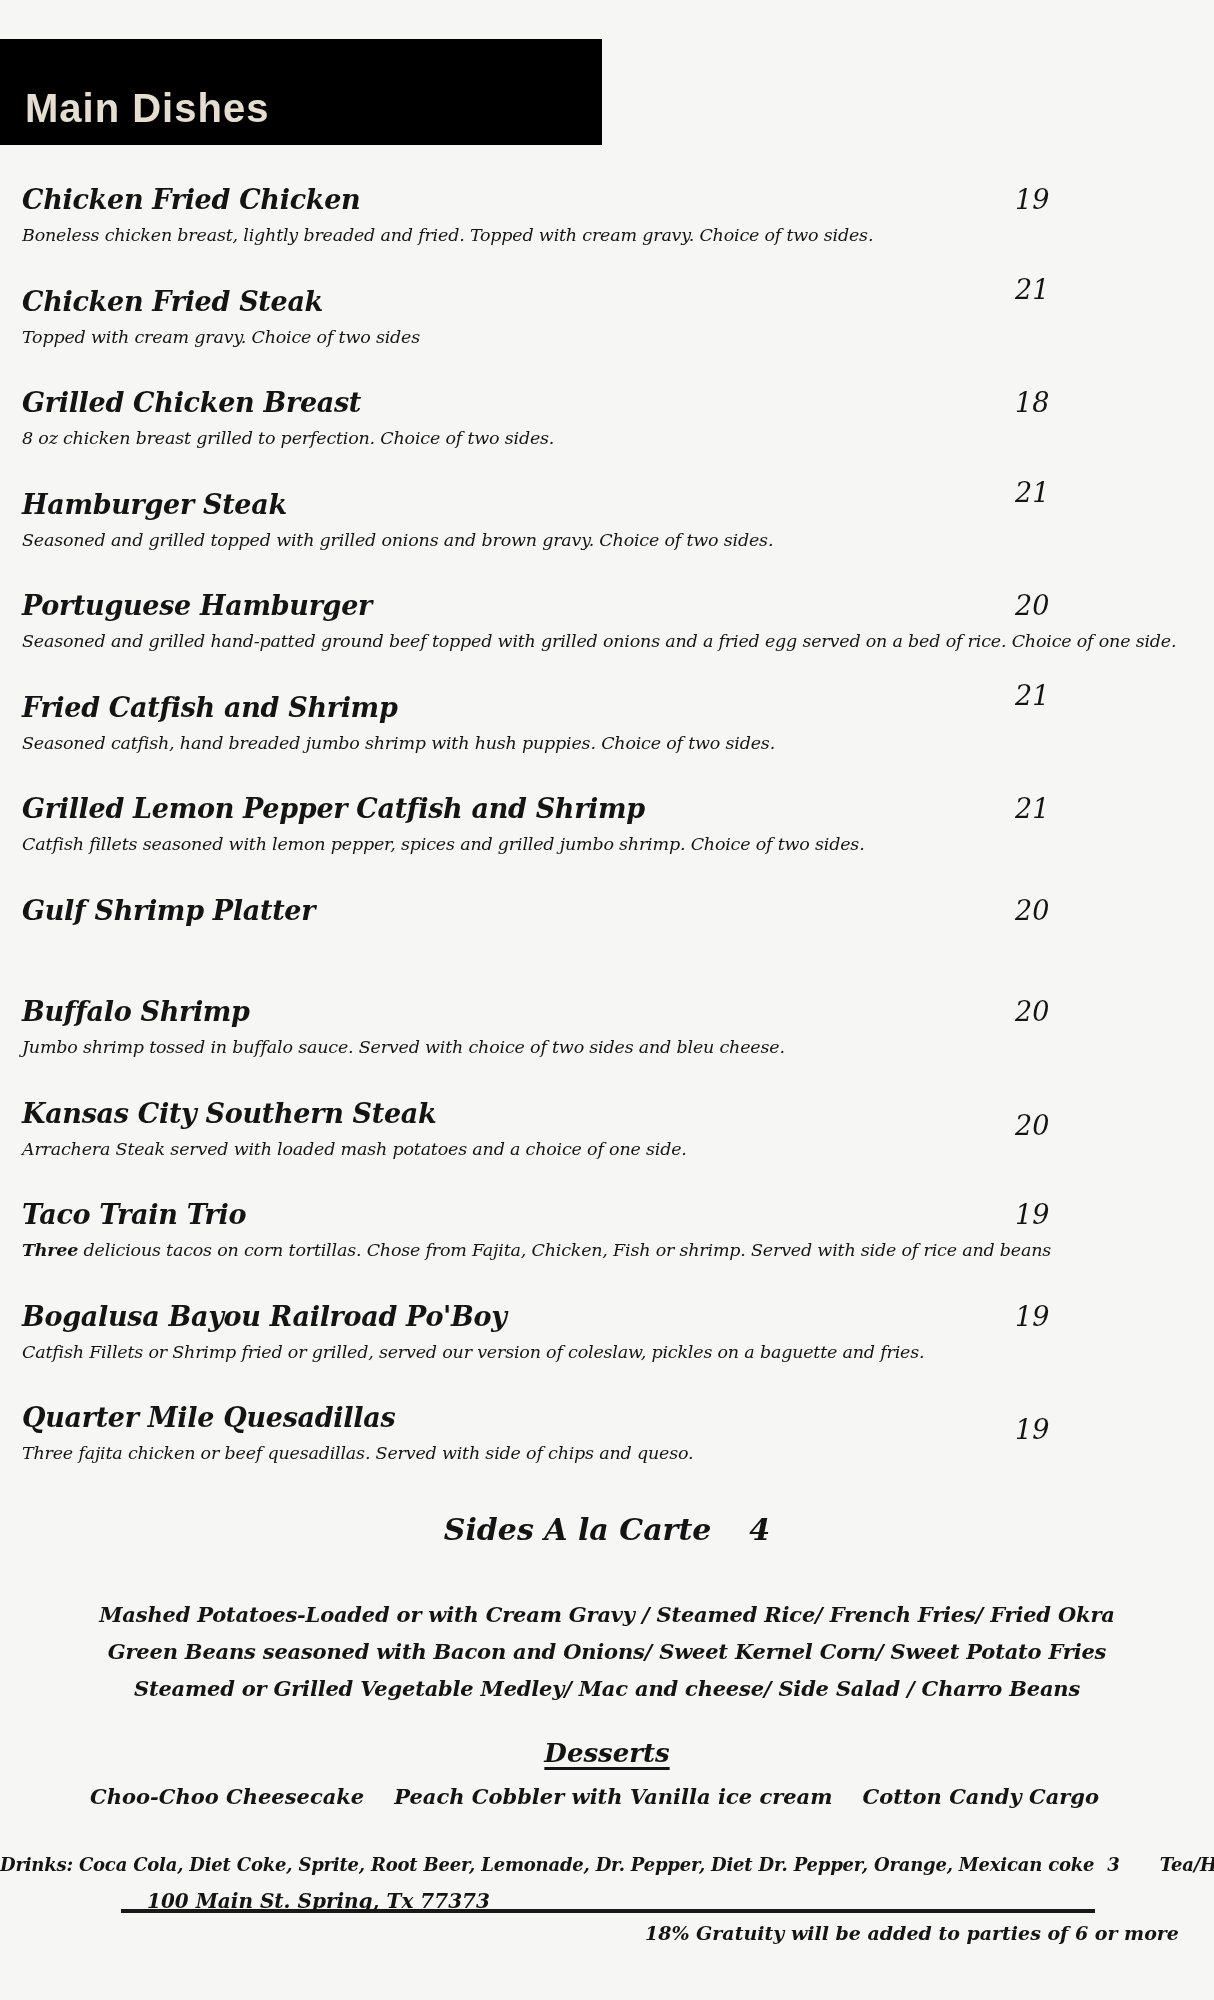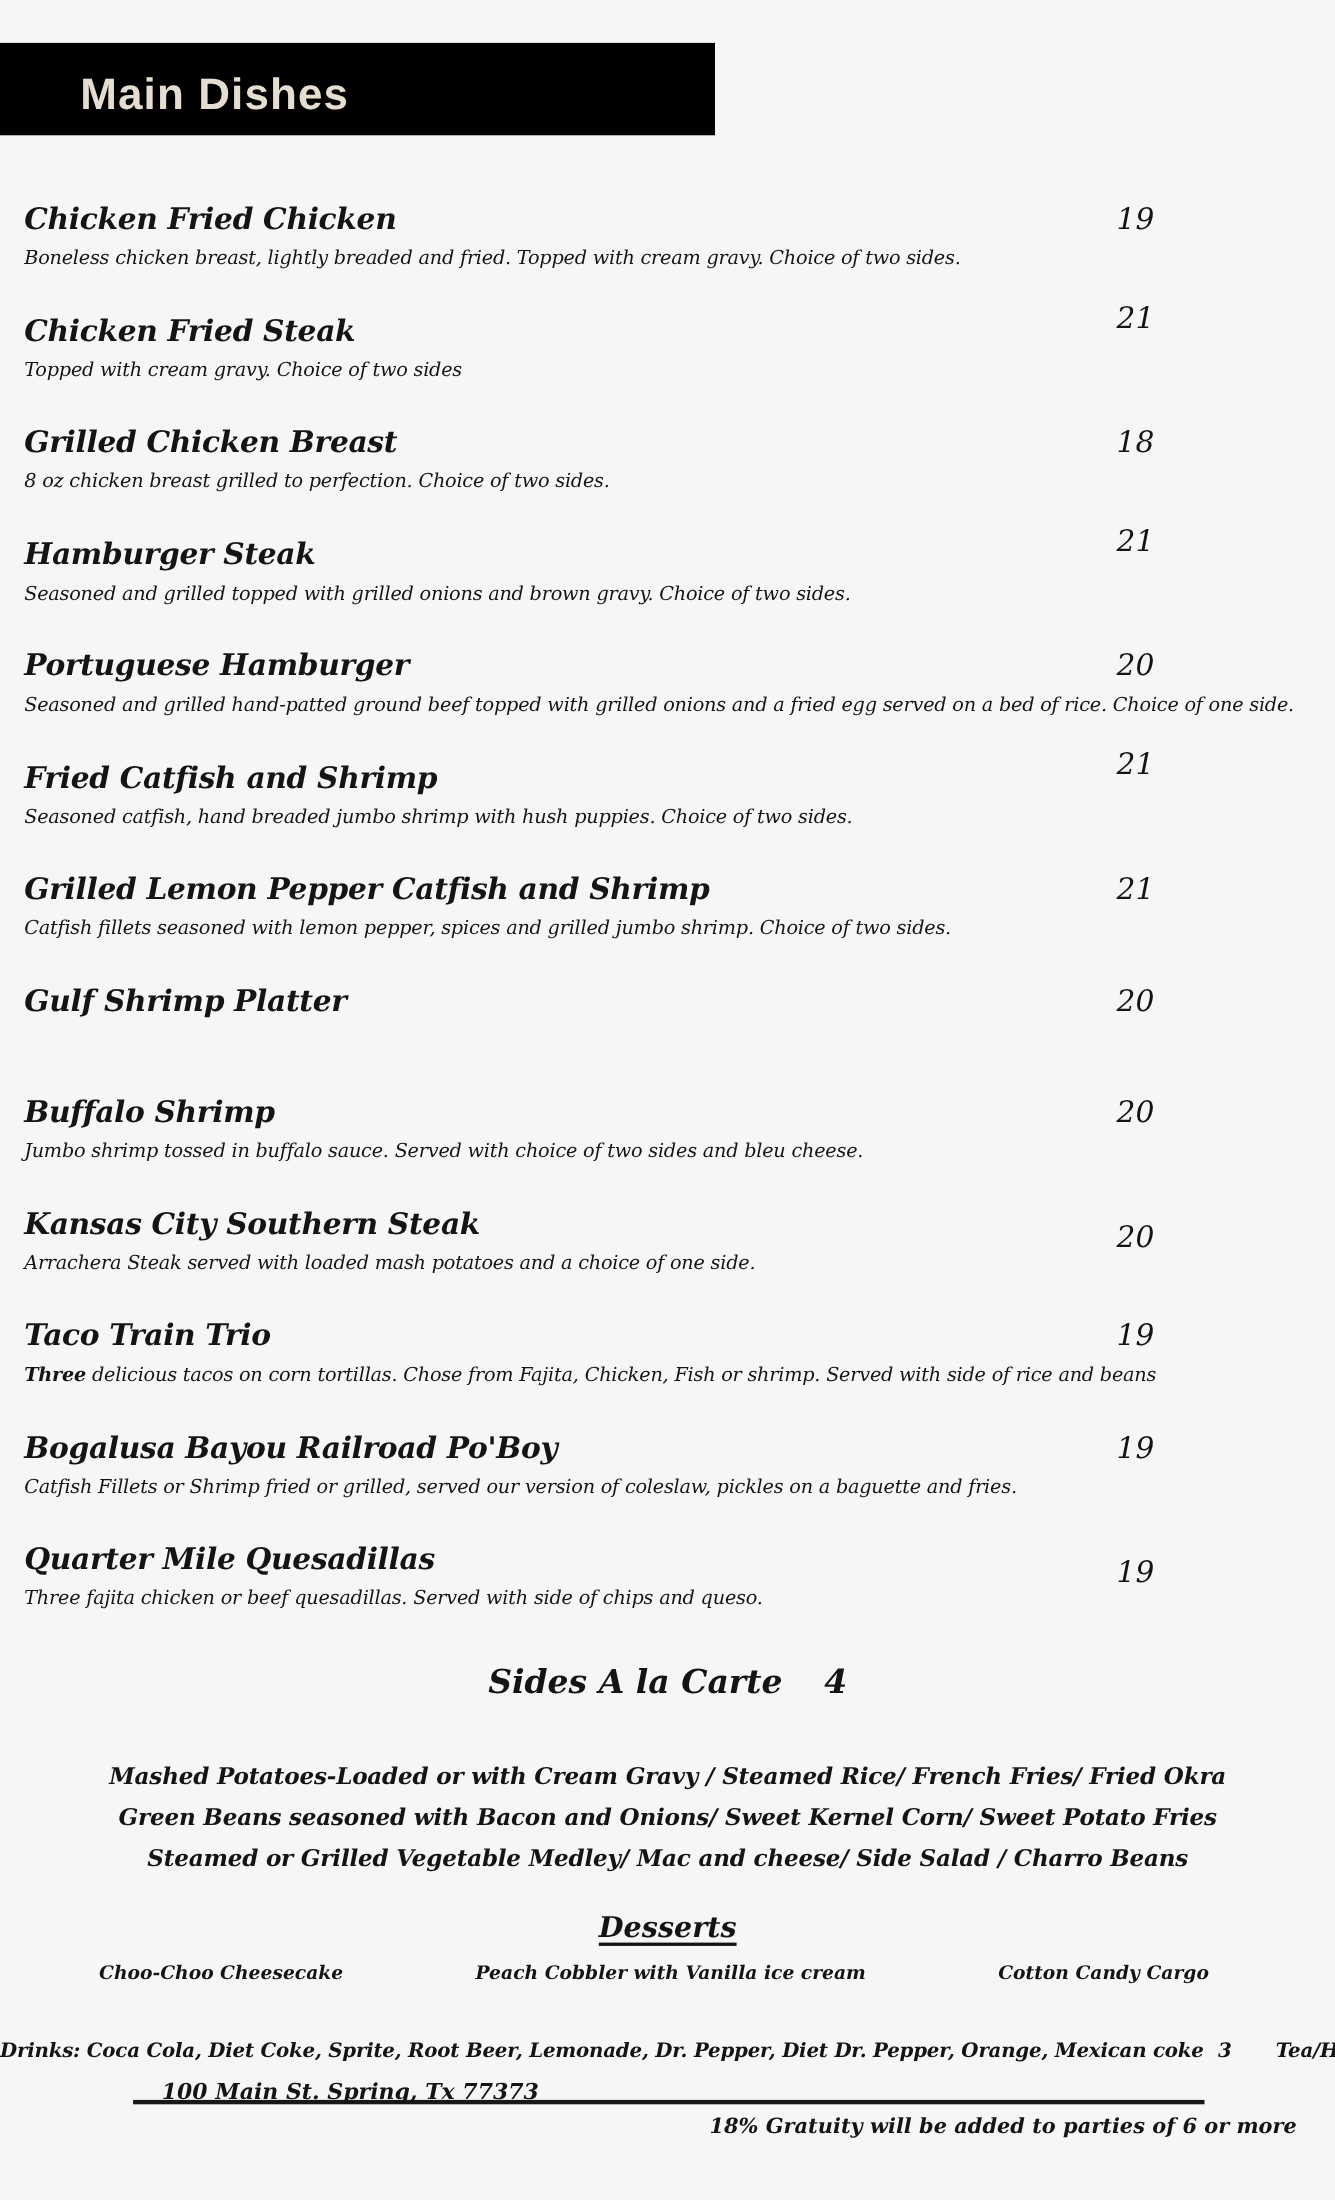--- a/index.html
+++ b/index.html
@@ -10,25 +10,24 @@
     position: relative;
     overflow: hidden;
     font-family: "DejaVu Serif", serif;
     color: #141414;
   }
 
   
   .header-bar {
     position: absolute;
     top: 39px; left: 0;
-    width: 602px; height: 84px;
+    width: 602px; height: 106px;
     background: #000000;
     display: flex;
     align-items: flex-end;
-    padding-left: 48px;
   }
   .header-title {
     font-family: "Liberation Sans", sans-serif;
     font-weight: 800;
     font-size: 40px;
     letter-spacing: 1px;
     color: #e5ddd0;
     margin: 0 0 14px 25px;
   }
 
@@ -105,21 +104,21 @@
     text-decoration-thickness: 3px;
     text-underline-offset: 5px;
   }
   .desserts-row {
     position: absolute;
     top: 1784px; left: 90px; right: 115px;
     display: flex;
     justify-content: space-between;
     font-style: italic;
     font-weight: bold;
-    font-size: 17px;
+    font-size: 21px;
     white-space: nowrap;
   }
 
   
   .drinks-line {
     position: absolute;
     top: 1854px; left: 0; right: 0;
     text-align: center;
     font-style: italic;
     font-weight: bold;

